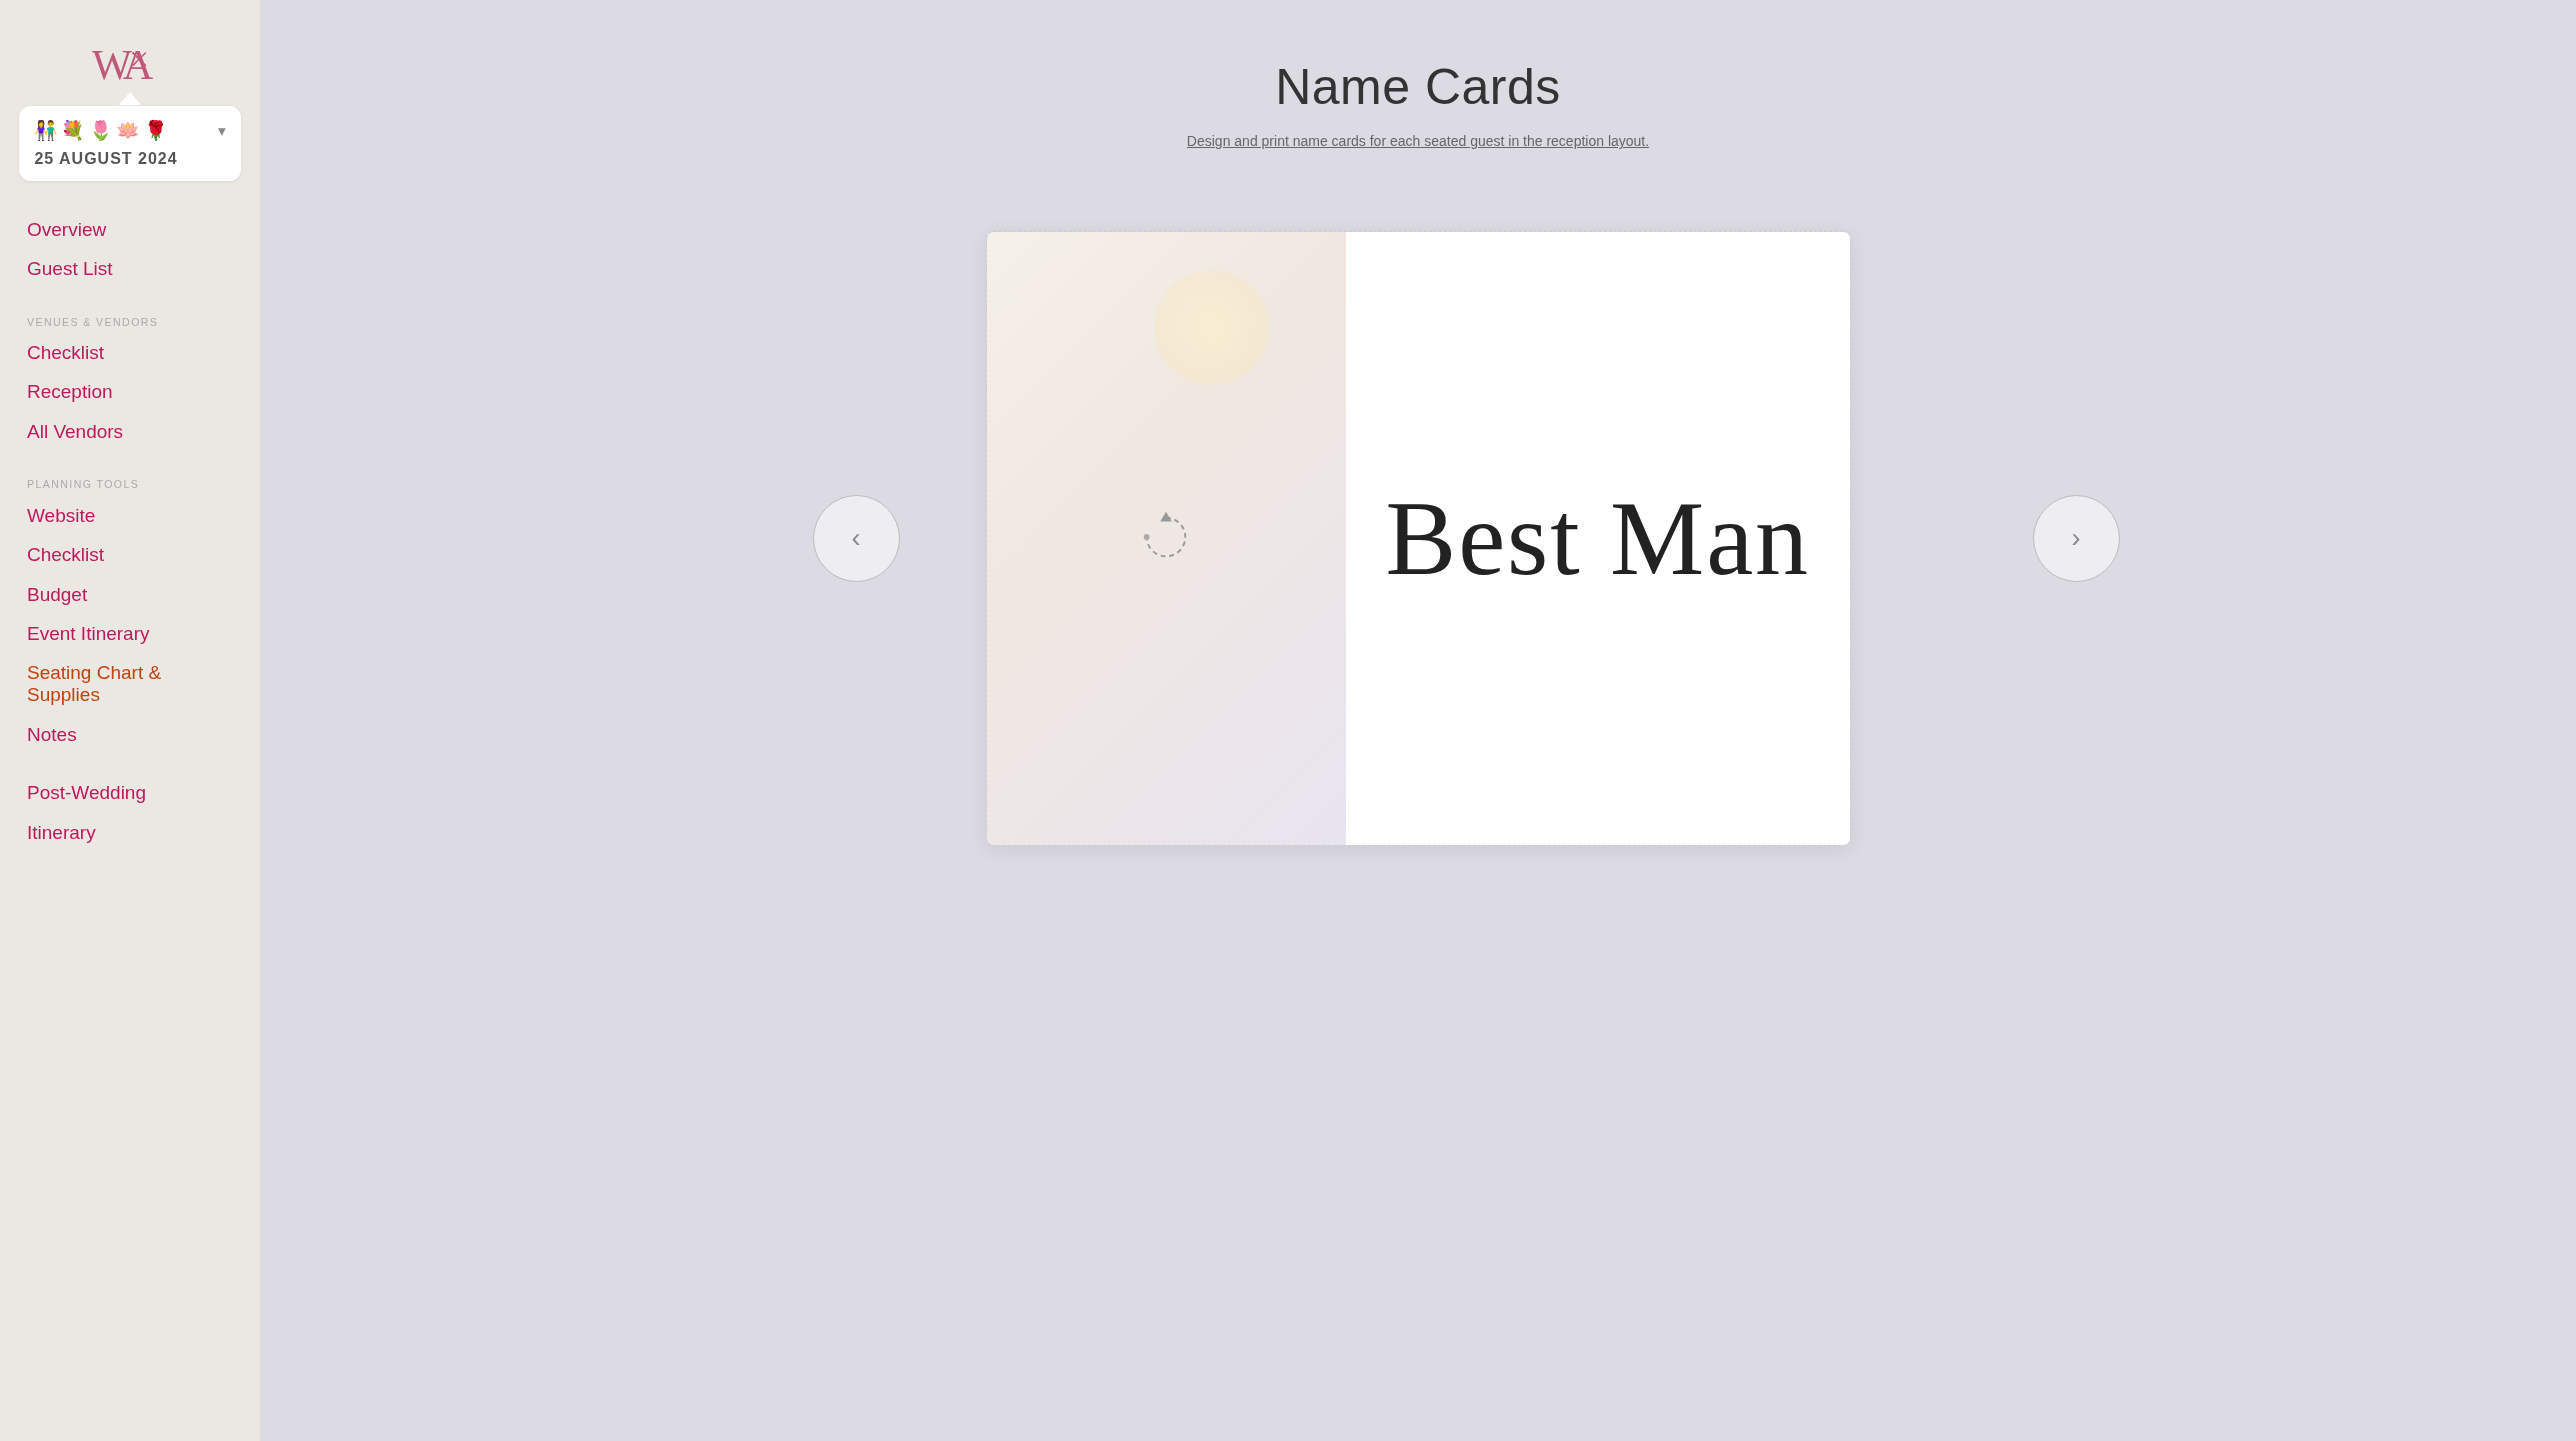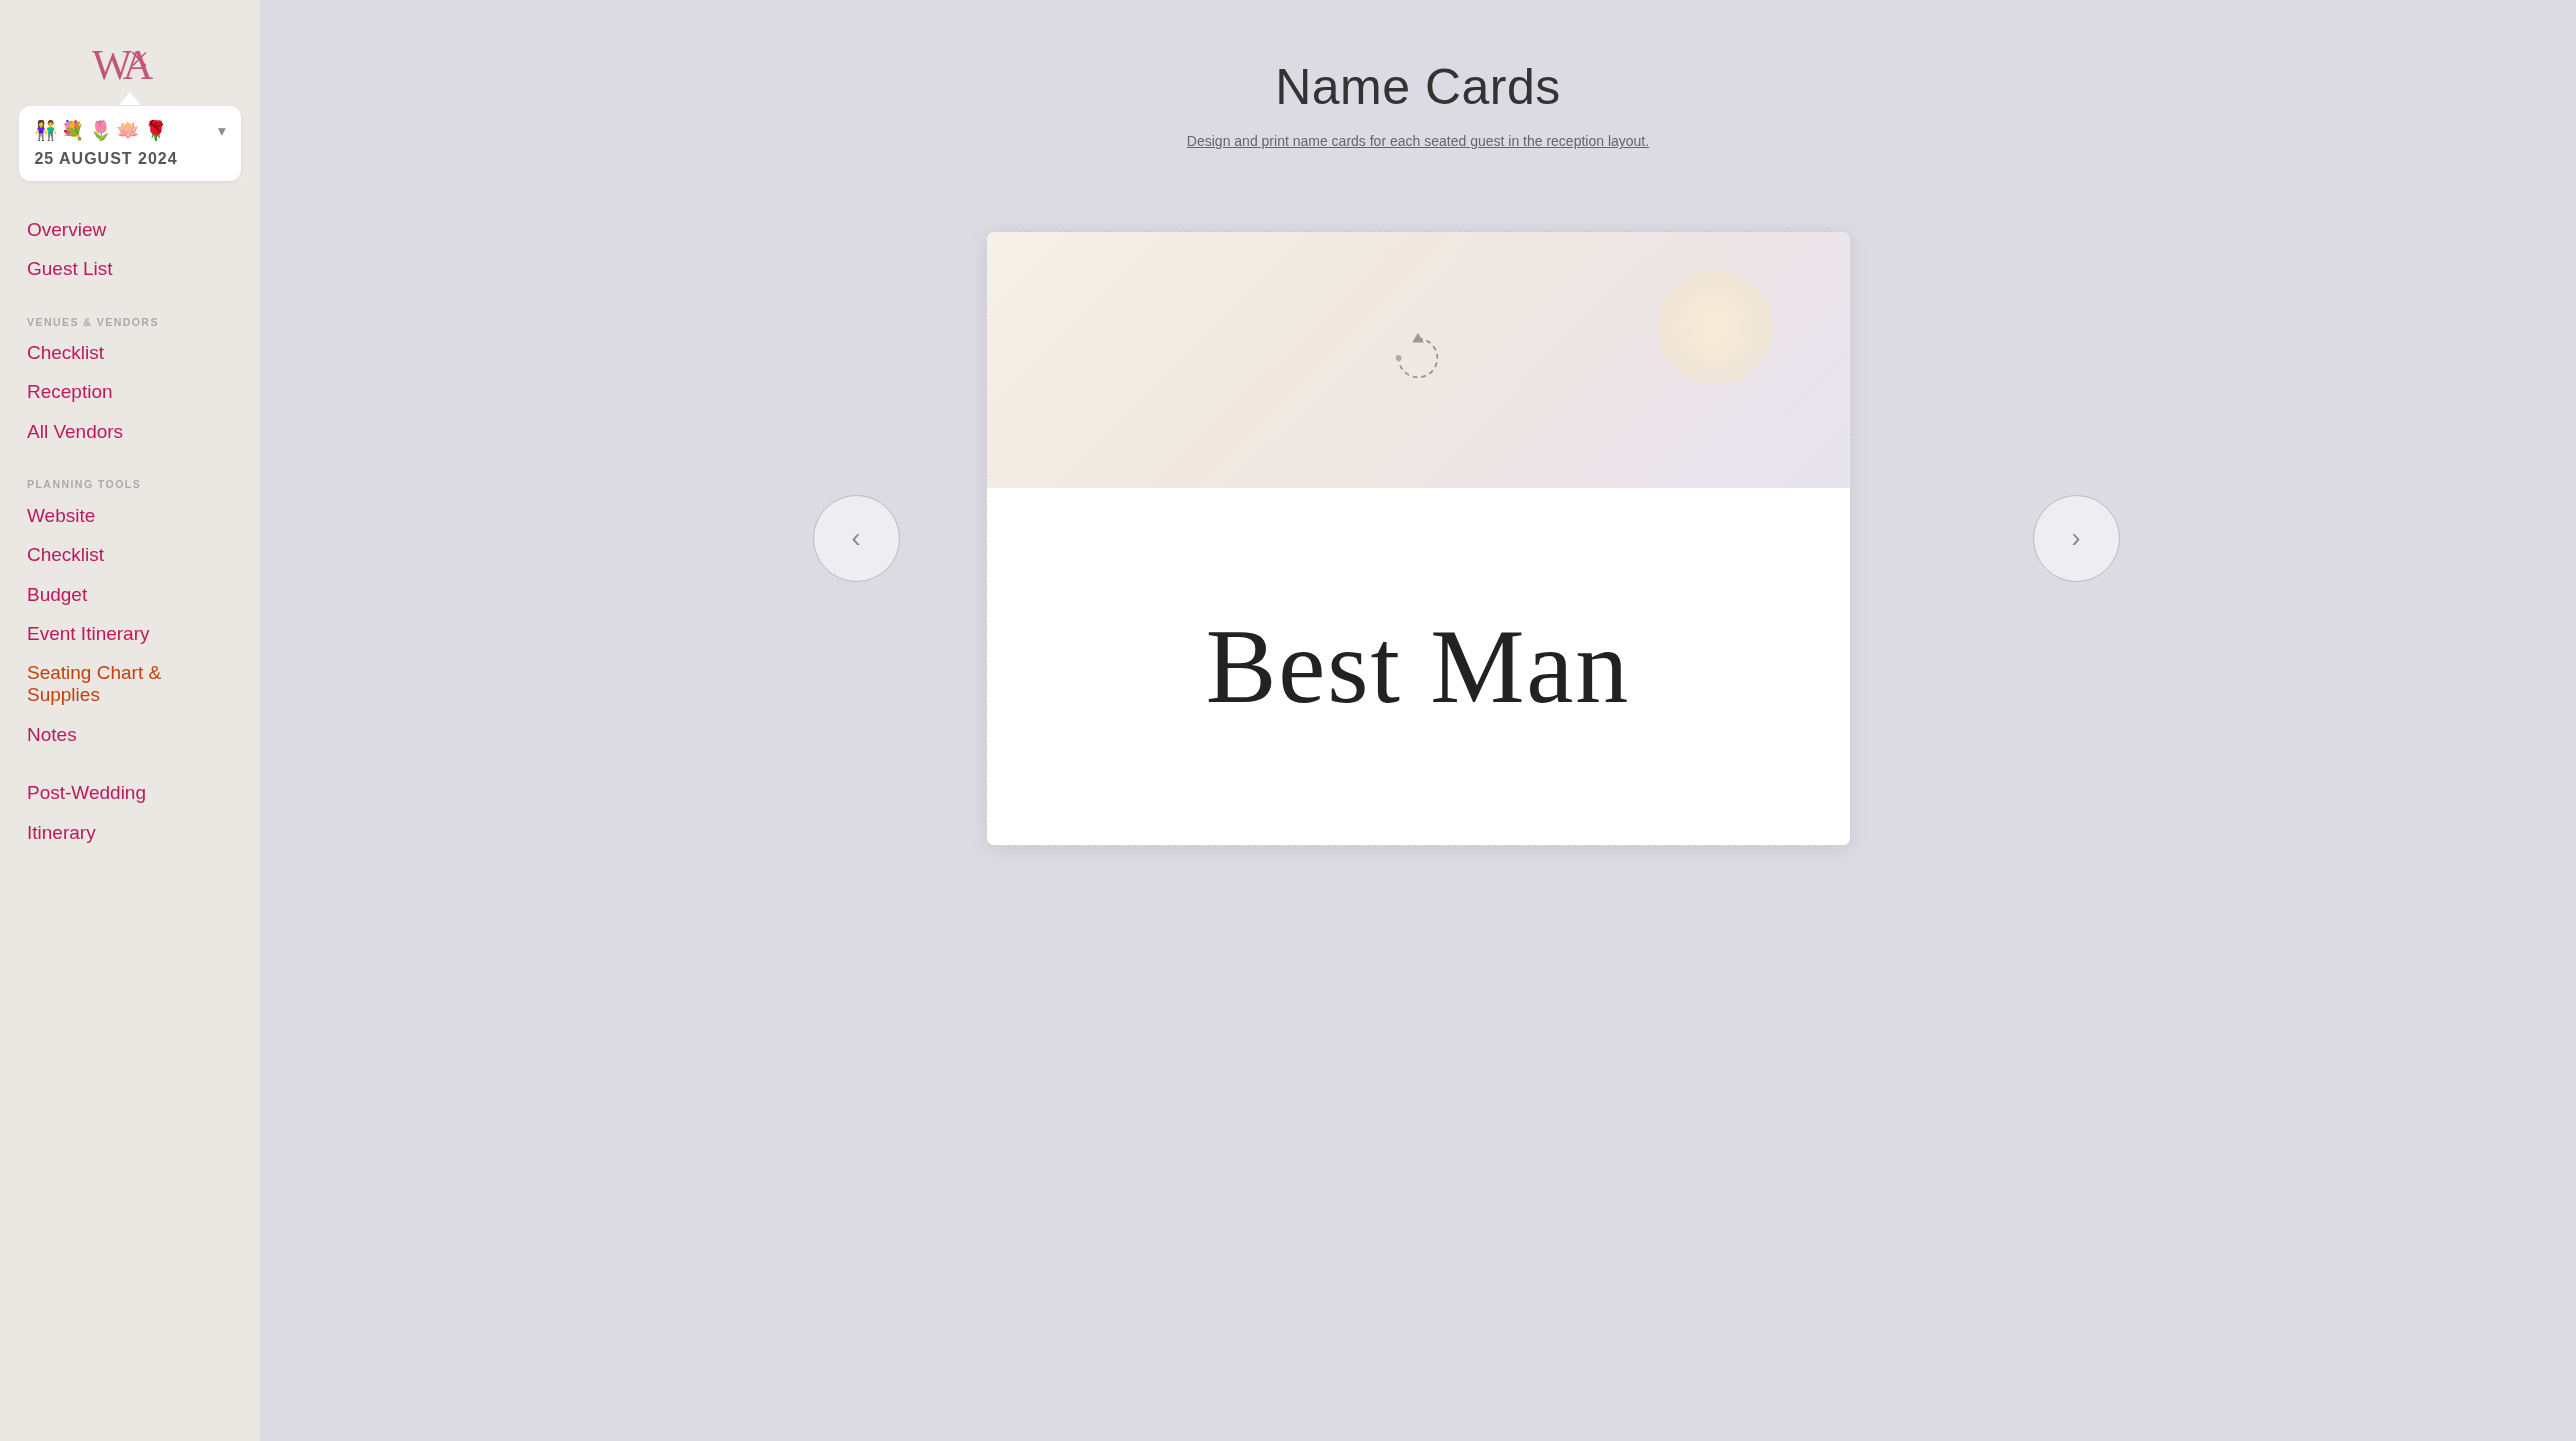--- a/index.html
+++ b/index.html
@@ -87,21 +87,21 @@
     }
 
     .nav-section {
       padding: 0 0 9.6px 0;
     }
 
     .nav-section-label {
       font-size: 10.6px;
       letter-spacing: 1.4px;
       color: #aaa;
-      font-weight: 700;
+      font-weight: 400;
       padding: 17.3px 27px 5.8px;
       text-transform: uppercase;
     }
 
     .nav-item {
       display: block;
       padding: 8.7px 27px;
       font-size: 19px;
       color: #be185d;
       text-decoration: none;
@@ -177,21 +177,20 @@
       right: -269px;
     }
 
     .name-card {
       width: 865px;
       height: 615px;
       border-radius: 7.7px;
       border: 1.9px dashed #ccc;
       overflow: hidden;
       display: flex;
-      flex-direction: column;
       box-shadow: 0 3.8px 19px rgba(0,0,0,0.08);
       position: relative;
     }
 
     .card-top-half {
       flex: 1;
       background: linear-gradient(135deg, #f5f0e8 0%, #f0e8e0 40%, #e8e4f0 100%);
       position: relative;
     }
 

